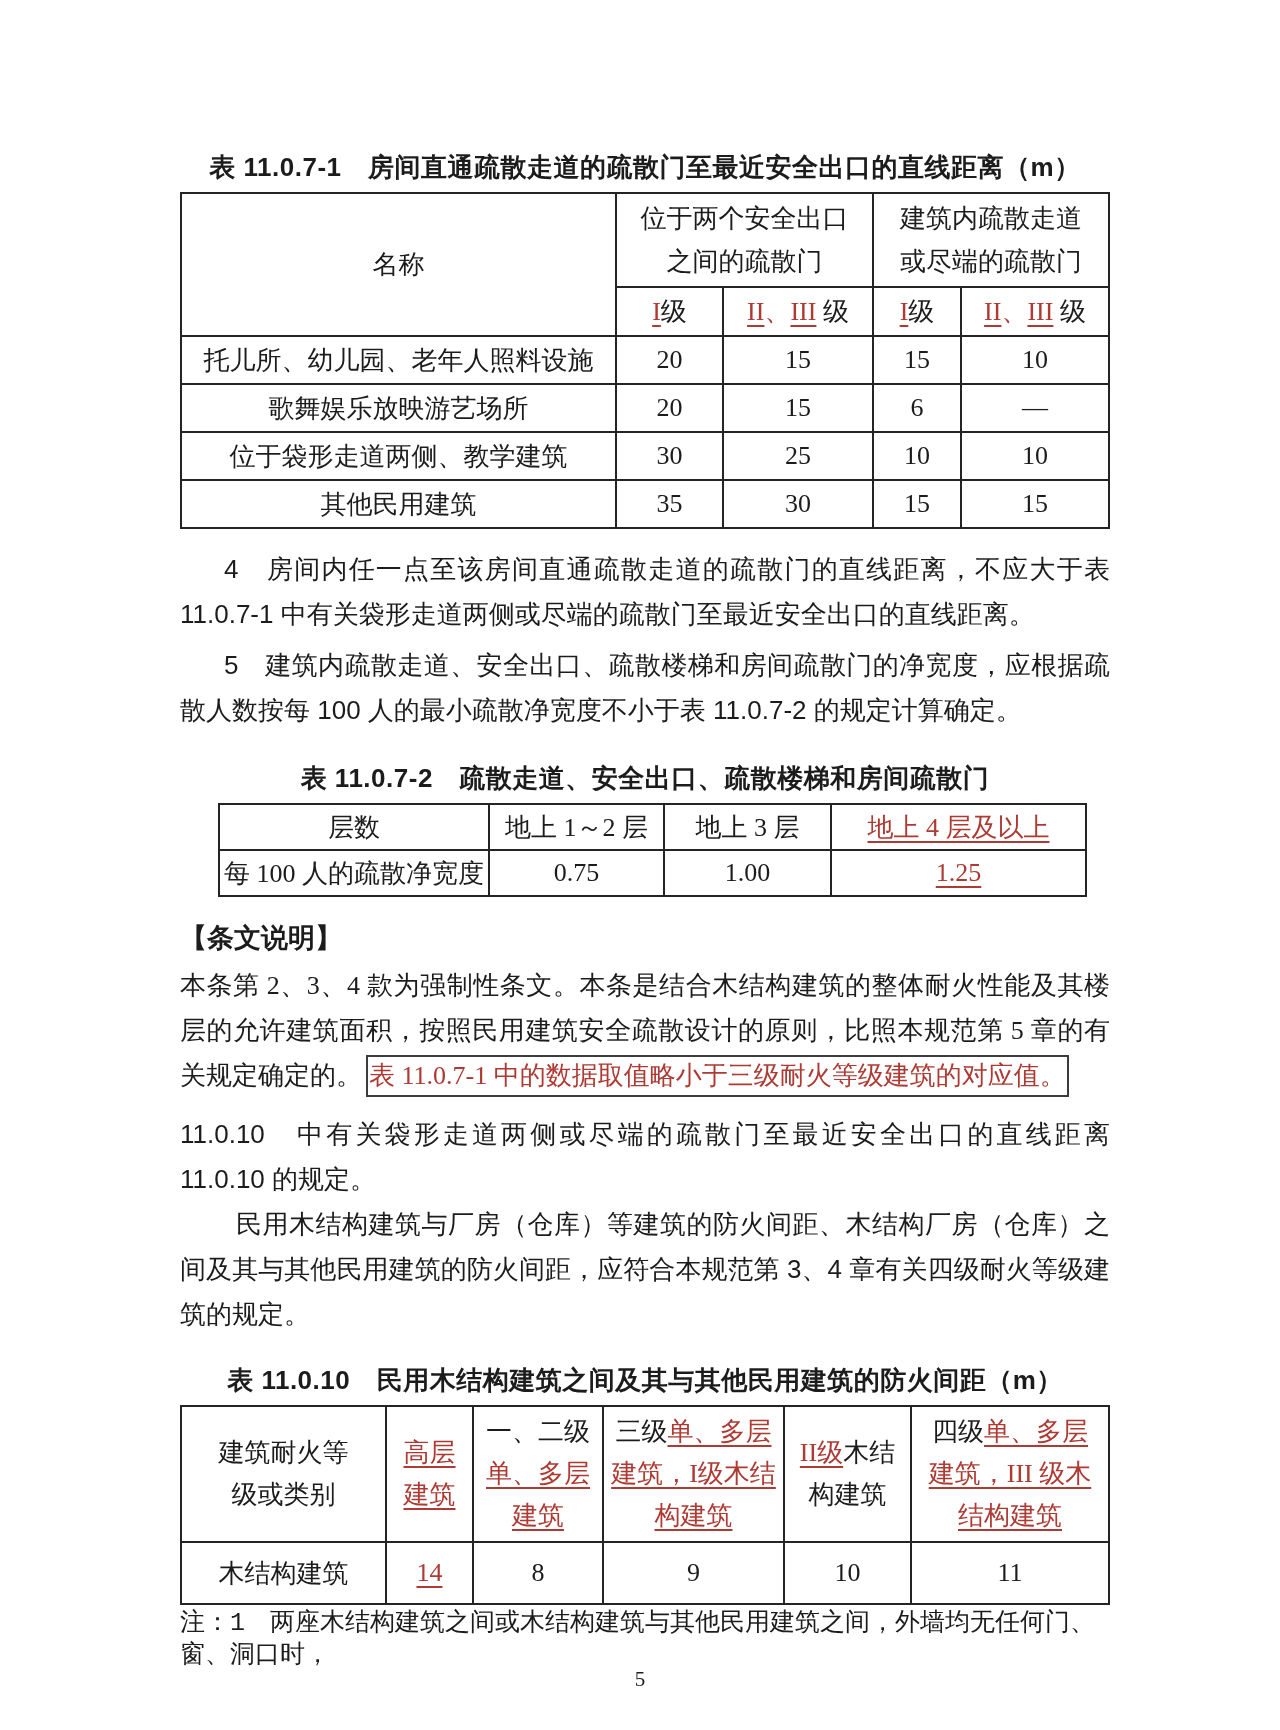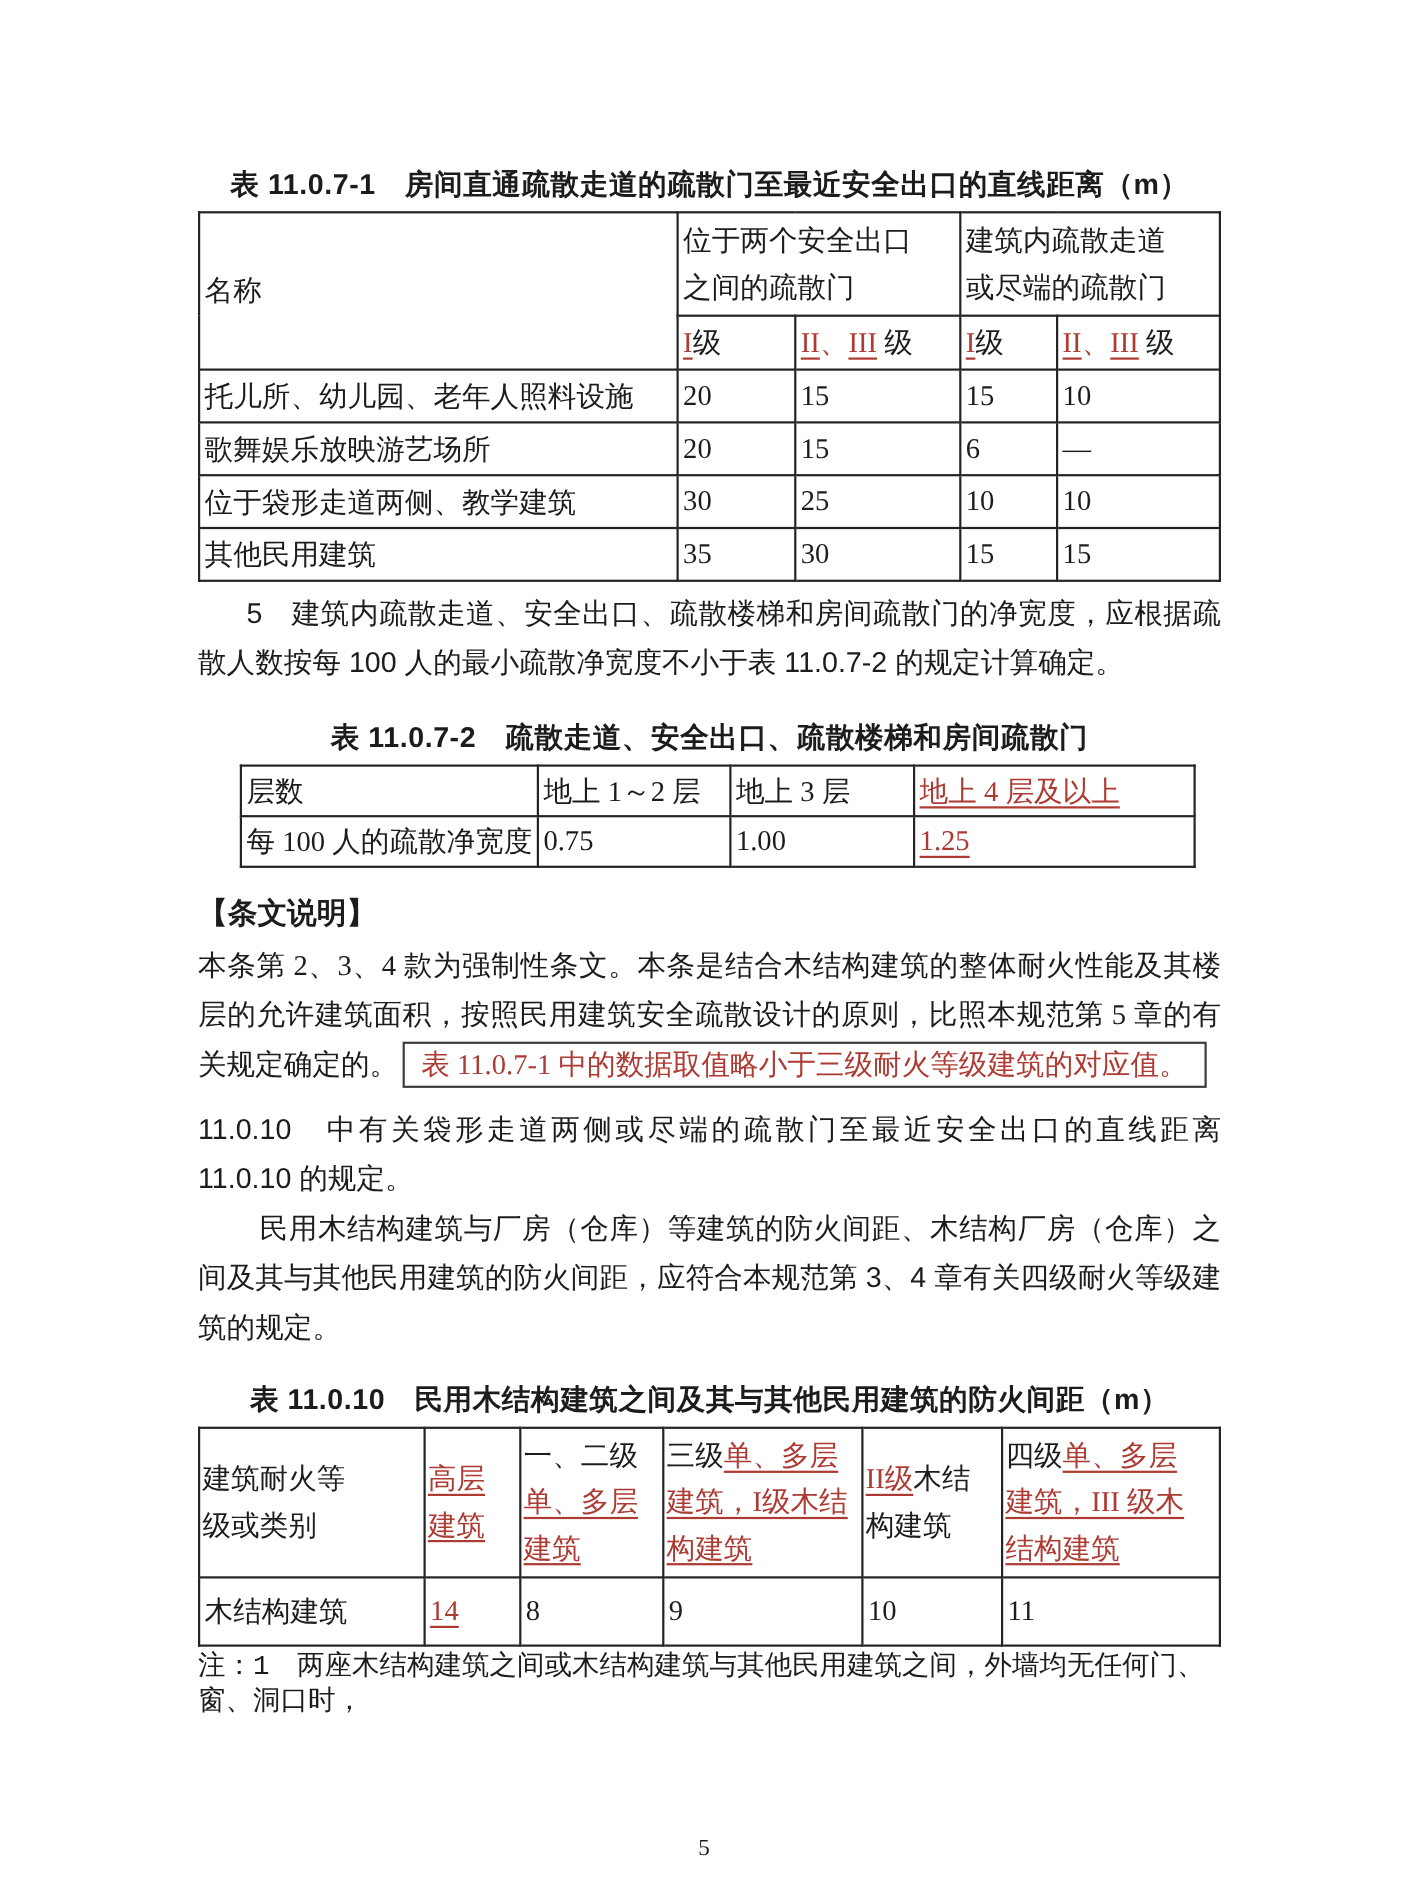--- a/index.html
+++ b/index.html
@@ -17,21 +17,21 @@
   .tbl-title {
     font-family:"Liberation Sans","DejaVu Sans",sans-serif;
     font-weight:bold; font-size:26px; text-align:center;
     line-height:34px; letter-spacing:0.5px;
   }
   
   table { border-collapse:collapse; table-layout:fixed; }
   .doc-table { margin:8px auto 0 auto; }
   .doc-table td, .doc-table th {
     border:2px solid var(--border,#242424);
-    vertical-align:middle;
+    text-align:center; vertical-align:middle;
     font-weight:normal; font-size:26px; padding:2px 4px;
     overflow:hidden;
   }
   #table1 { width:928px; margin-left:0; }
   #table1 .group-row td { height:94px; line-height:43px; }
   #table1 .sub-row td { height:49px; }
   #table1 tbody td { height:48px; }
   #table2 { width:867px; margin-left:38px; }
   #table2 td { height:46px;margin-top:48px; }
   #table3 { width:928px; margin-left:0; }
@@ -53,21 +53,21 @@
   .p5 { margin-top:6px; }
   .t2t1 { margin-top:28px; }
   .t2t2 { margin-top:10px; }
   .explain-label {
     margin-top:24px; font-family:"Liberation Sans","DejaVu Sans",sans-serif;
     font-weight:bold; font-size:27px; line-height:34px;
   }
   .explain { margin-top:8px; }
   .red-box {
     display:inline-block; border:2px solid #3c3c3c;
-    color:var(--red,#ad3a33); padding:0 15px; line-height:38px;
+    color:var(--red,#ad3a33); padding:0 1px; line-height:38px;
     margin-left:4px; text-indent:0; white-space:nowrap;
   }
   .clause { margin-top:14px; }
   .clause2 { margin-top:0; }
   .t3t { margin-top:26px; }
   .note {
     margin-top:3px; font-size:25px; line-height:32px;
     font-family:Liberation Mono, monospace;
     width:960px;
   }
@@ -135,20 +135,21 @@
         <tr>
           <td>其他民用建筑</td>
           <td>35</td>
           <td>30</td>
           <td>15</td>
           <td>15</td>
         </tr>
       </tbody>
   </table>
 
+  <p class="para sans indent-num p4">4　房间内任一点至该房间直通疏散走道的疏散门的直线距离，不应大于表 11.0.7-1 中有关袋形走道两侧或尽端的疏散门至最近安全出口的直线距离。</p>
 
   <p class="para sans indent-num p5">5　建筑内疏散走道、安全出口、疏散楼梯和房间疏散门的净宽度，应根据疏散人数按每 100 人的最小疏散净宽度不小于表 11.0.7-2 的规定计算确定。</p>
 
   <div class="tbl-title t2t1">表 11.0.7-2　疏散走道、安全出口、疏散楼梯和房间疏散门</div>
 
   <table class="doc-table" id="table2">
     <colgroup>
         <col style="width: 270px;">
         <col style="width: 175px;">
         <col style="width: 167px;">

